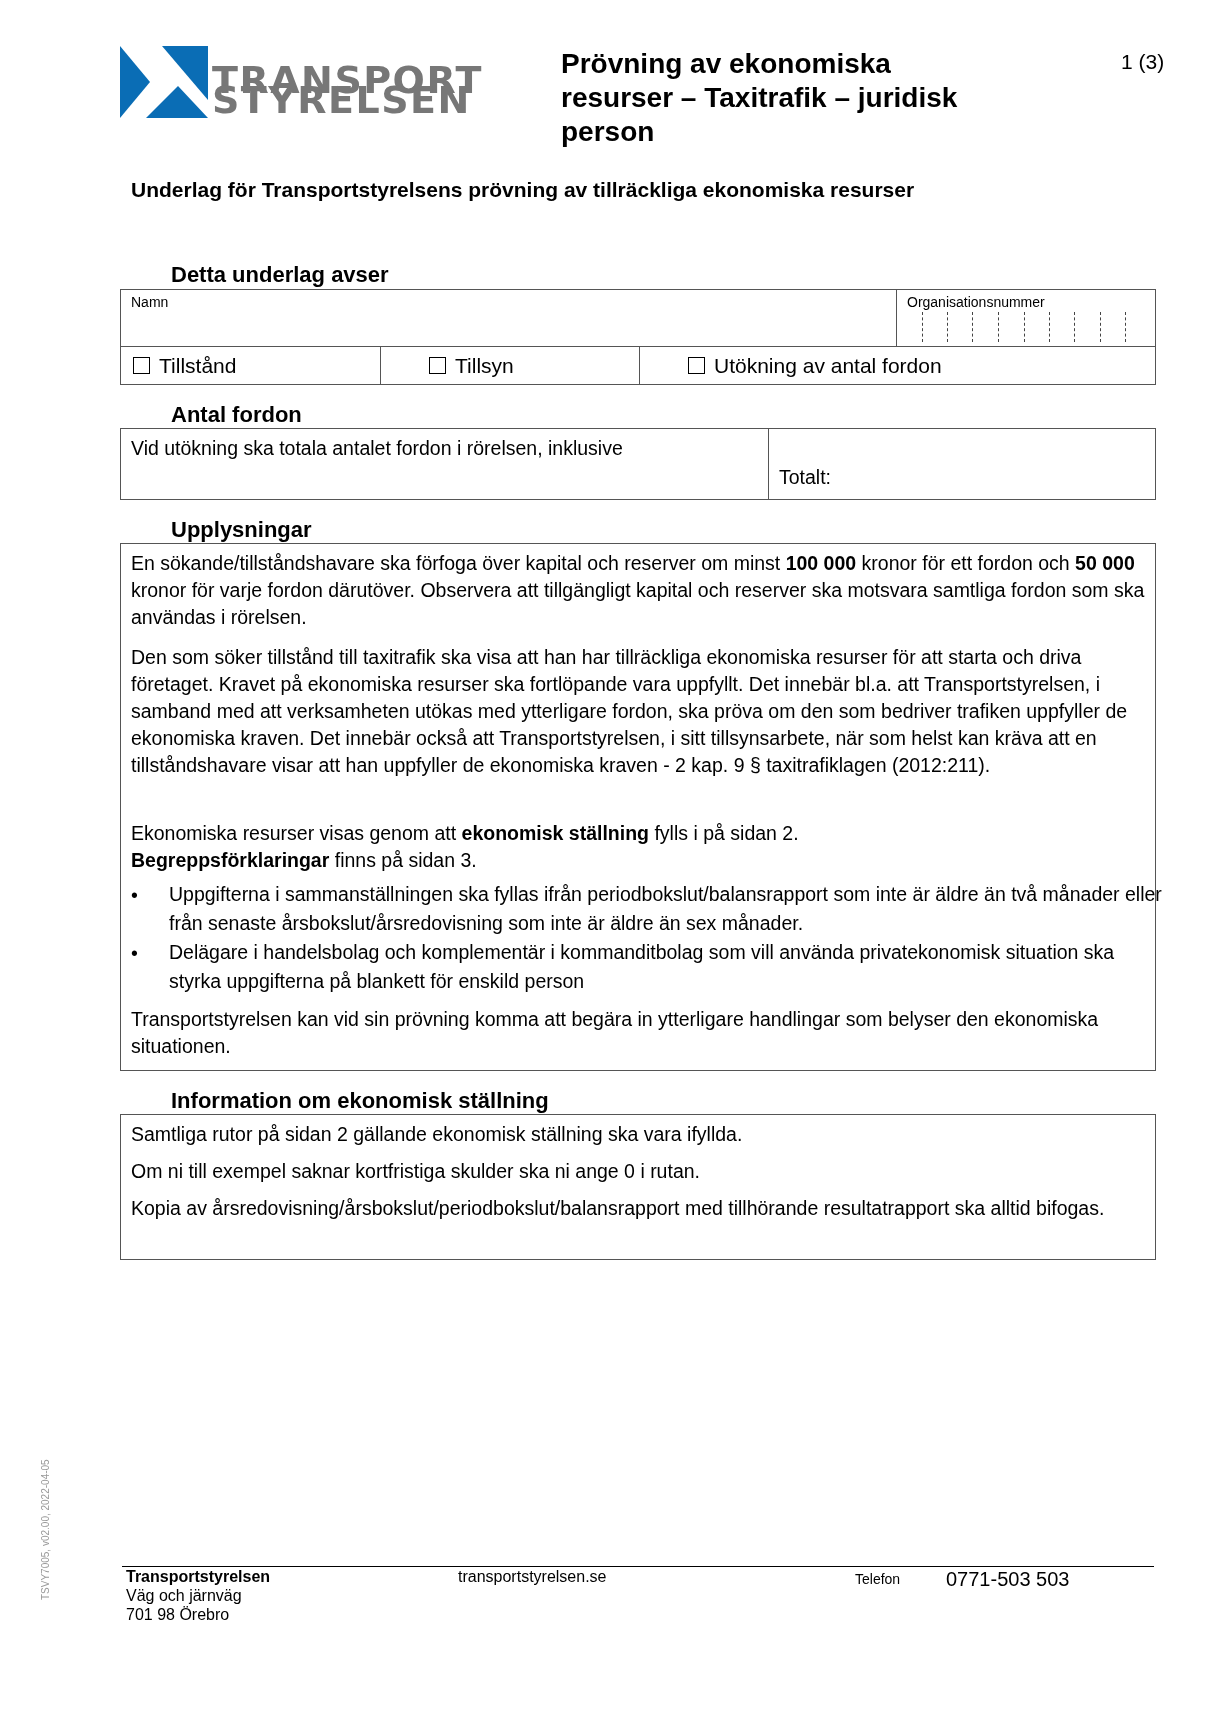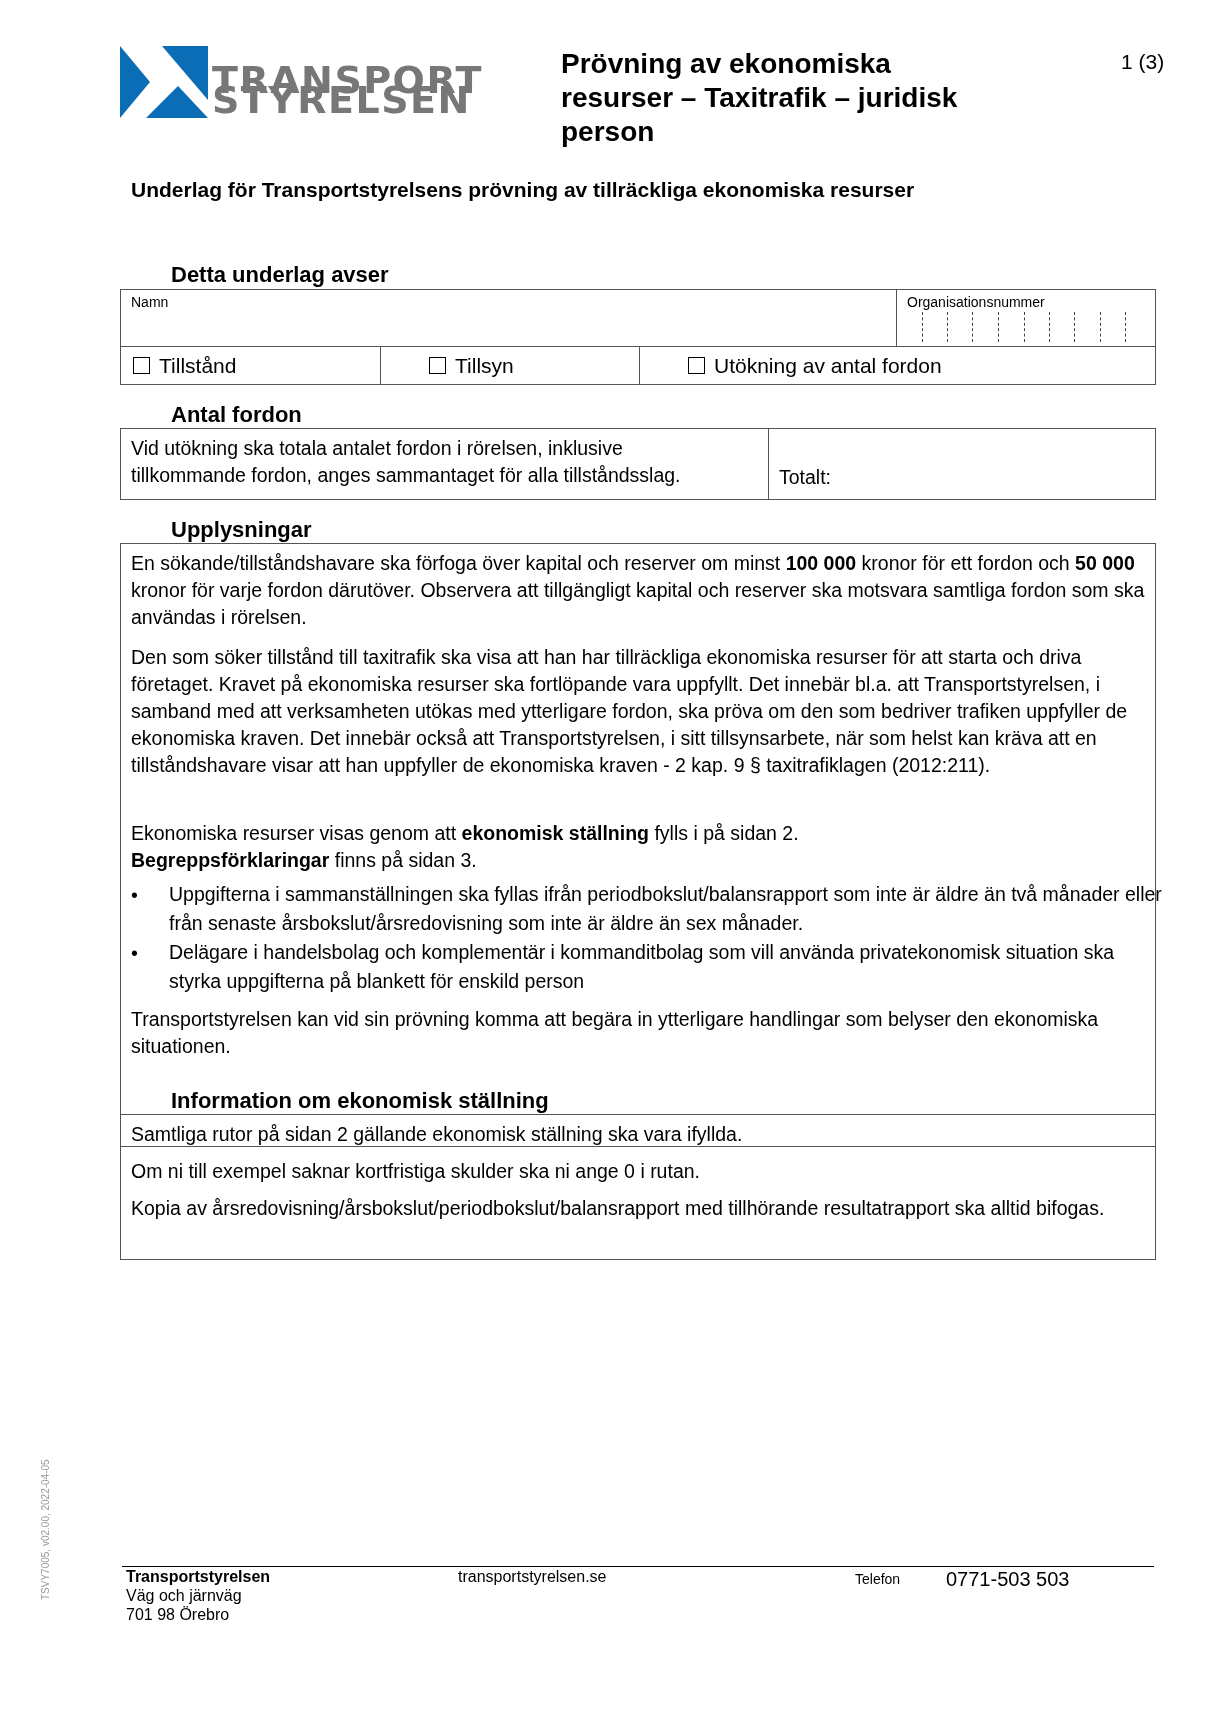--- a/index.html
+++ b/index.html
@@ -39,21 +39,21 @@
 
   
   #sec2-title { top: 402px; text-align: right; }
   #sec2-box { left: 120px; top: 428px; width: 1036px; height: 72px; }
   #sec2-text { position: absolute; left: 10px; top: 6px; width: 600px; font-size: 19.5px; line-height: 27px; }
   #sec2-divider { position: absolute; left: 647px; top: 0; bottom: 0; border-left: 1.5px solid #555; }
   #sec2-total { position: absolute; left: 658px; top: 37px; font-size: 19.5px; }
 
   
   #sec3-title { top: 517px; }
-  #sec3-box { left: 120px; top: 543px; width: 1036px; height: 604px; }
+  #sec3-box { left: 120px; top: 543px; width: 1036px; height: 528px; }
   .para { position: absolute; left: 10px; width: 1016px; font-size: 19.5px; line-height: 27px; }
   .bullet { position: absolute; left: 10px; font-size: 19.5px; }
   .bullet-text { position: absolute; left: 48px; width: 1000px; font-size: 19.5px; line-height: 29px; }
 
   
   #sec4-title { top: 1088px; }
   #sec4-box { left: 120px; top: 1114px; width: 1036px; height: 146px; }
 
   
   #footer-line { left: 122px; top: 1566px; width: 1032px; border-top: 1.2px solid #000; }
@@ -116,21 +116,20 @@
     <div class="check-cell" style="left:518px; right:0">
       <span class="checkbox"></span><span>Utökning av antal fordon</span>
     </div>
   </div>
 </div>
 
 <div id="sec2-title" class="section-title">Antal fordon</div>
 <div id="sec2-box" class="box">
   <div id="sec2-text">
     <div>Vid utökning ska totala antalet fordon i rörelsen, inklusive</div>
-    <div>tillkommande fordon, anges sammantaget för alla tillståndsslag.</div>
   </div>
   <div id="sec2-divider"></div>
   <div id="sec2-total">
     <span>Totalt:</span>
   </div>
 </div>
 
 <div id="sec3-title" class="section-title">Upplysningar</div>
 <div id="sec3-box" class="box">
   <div class="para" style="top:6px">

